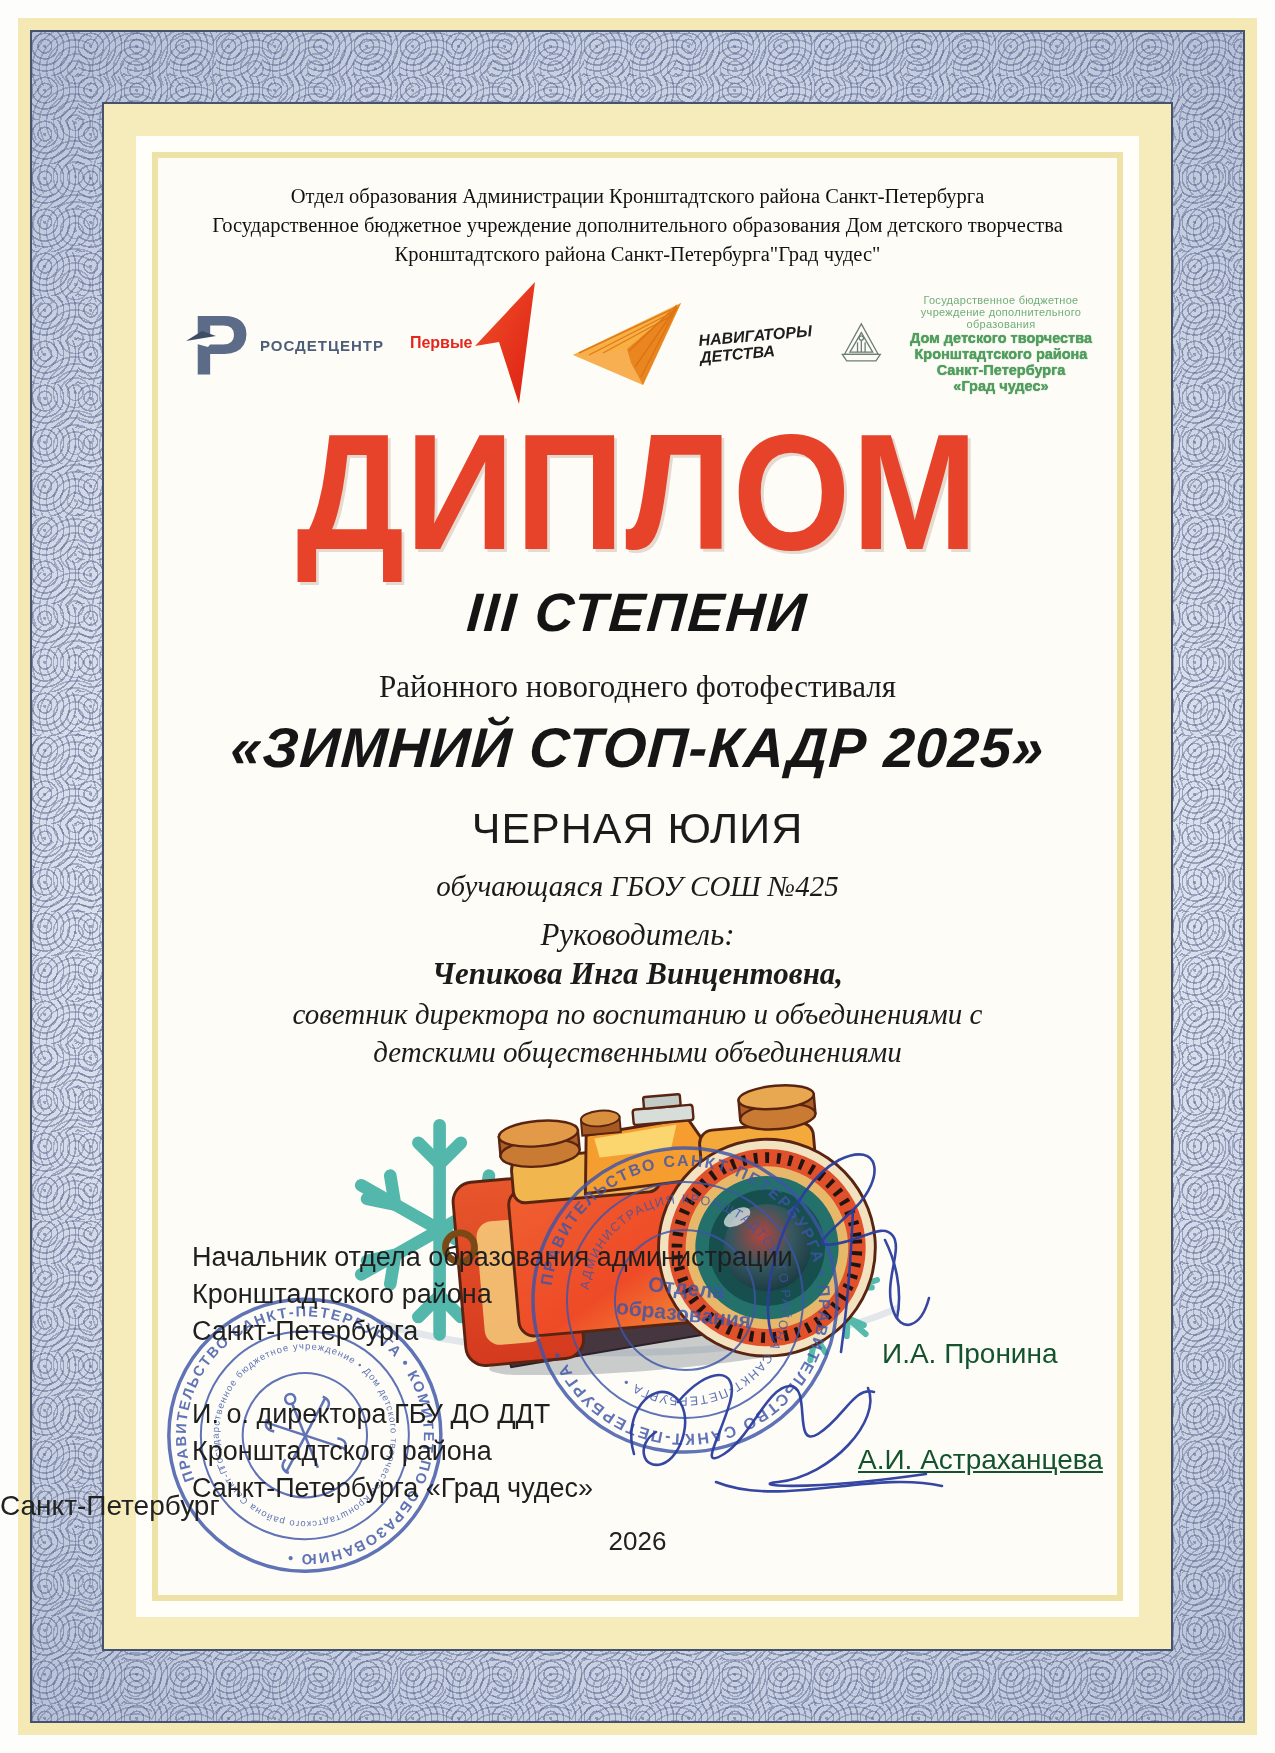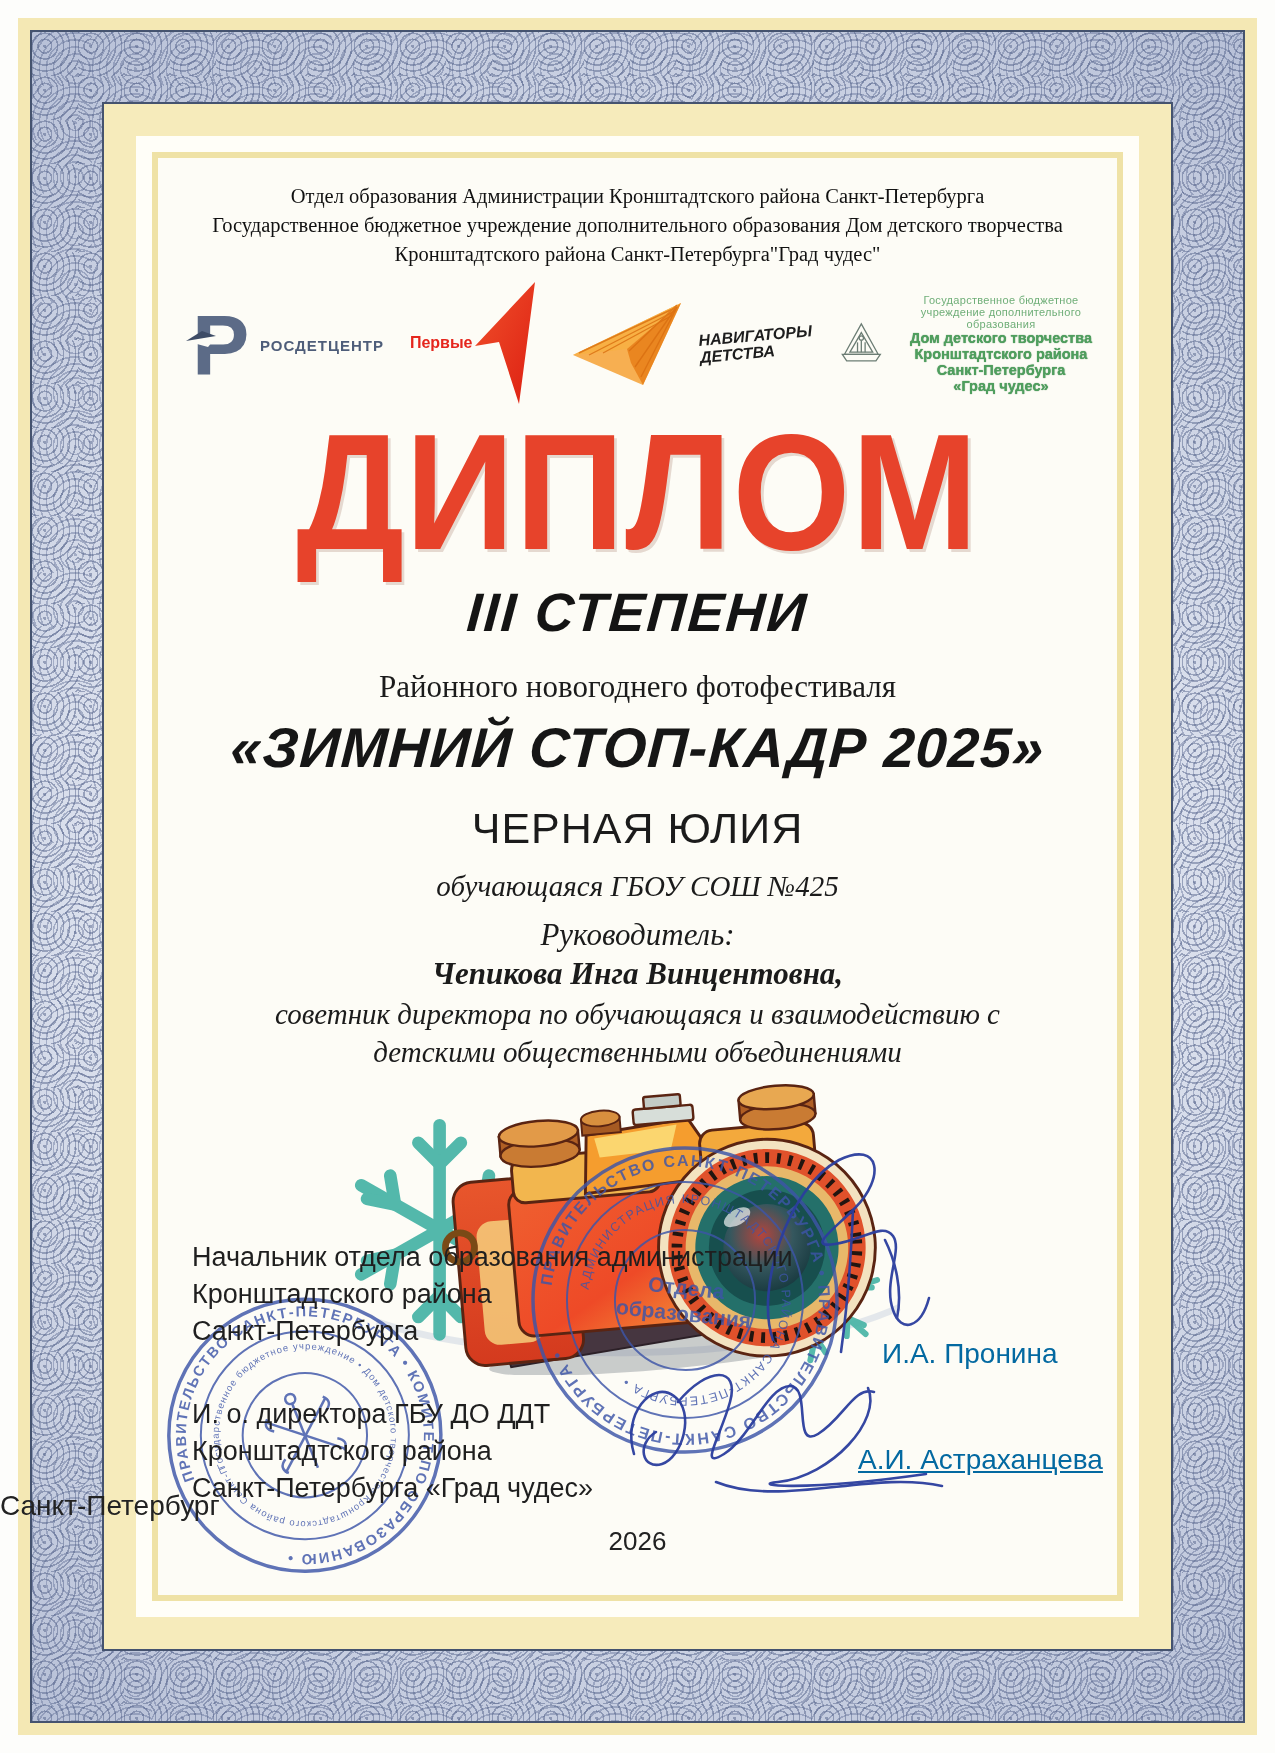--- a/index.html
+++ b/index.html
@@ -49,21 +49,21 @@
   .it-serif{font-style:italic;font-size:29px;line-height:38px;}
   .sup-label{margin-top:12px;font-style:italic;font-size:31px;}
   .sup-name{font-style:italic;font-weight:bold;font-size:31px;line-height:42px;}
 
   
   .camera-wrap{margin-top:4px;}
 
   
   .sig-label{position:absolute;left:192px;width:620px;text-align:left;
     font-family:"Liberation Sans",sans-serif;font-size:27px;line-height:37px;color:#1f1f1f;}
-  .sig-name{position:absolute;font-family:"Liberation Sans",sans-serif;font-size:28px;color:#0369a1;}
+  .sig-name{position:absolute;font-family:"Liberation Sans",sans-serif;font-size:28px;color:#14532d;}
   .footer-city{position:absolute;left:0;right:0;top:1490px;text-align:left;
     font-family:"Liberation Sans",sans-serif;font-size:28px;color:#222;}
   .footer-year{position:absolute;left:0;right:0;top:1526px;text-align:center;
     font-family:"Liberation Sans",sans-serif;font-size:26px;color:#222;}
 
   .stamp{position:absolute;opacity:.82;}
   .stamp text{fill:#3d55a8;font-family:"Liberation Sans",sans-serif;}
   .signature{position:absolute;}
 </style>
 </head>
@@ -154,21 +154,21 @@
     <div class="degree">III СТЕПЕНИ</div>
 
     <div class="festival-intro">Районного новогоднего фотофестиваля</div>
     <div class="festival-name">«ЗИМНИЙ СТОП-КАДР 2025»</div>
 
     <div class="recipient-name">ЧЕРНАЯ ЮЛИЯ</div>
     <div class="it-serif" style="margin-top:14px;">обучающаяся ГБОУ СОШ №425</div>
 
     <div class="sup-label">Руководитель:</div>
     <div class="sup-name">Чепикова Инга Винцентовна,</div>
-    <div class="it-serif">советник директора по обучающаяся и взаимодействию с</div>
+    <div class="it-serif">советник директора по воспитанию и объединениями с</div>
     <div class="it-serif">детскими общественными объединениями</div>
 
     <div class="camera-wrap">
       <svg width="600" height="300" viewBox="0 0 600 310">
         <defs>
           <linearGradient id="bodyG" x1="0" y1="0" x2="1" y2="1">
             <stop offset="0" stop-color="#ef6030"></stop>
               <stop offset=".55" stop-color="#ee4a27"></stop>
               <stop offset="1" stop-color="#f4a93f"></stop>
           </linearGradient>

